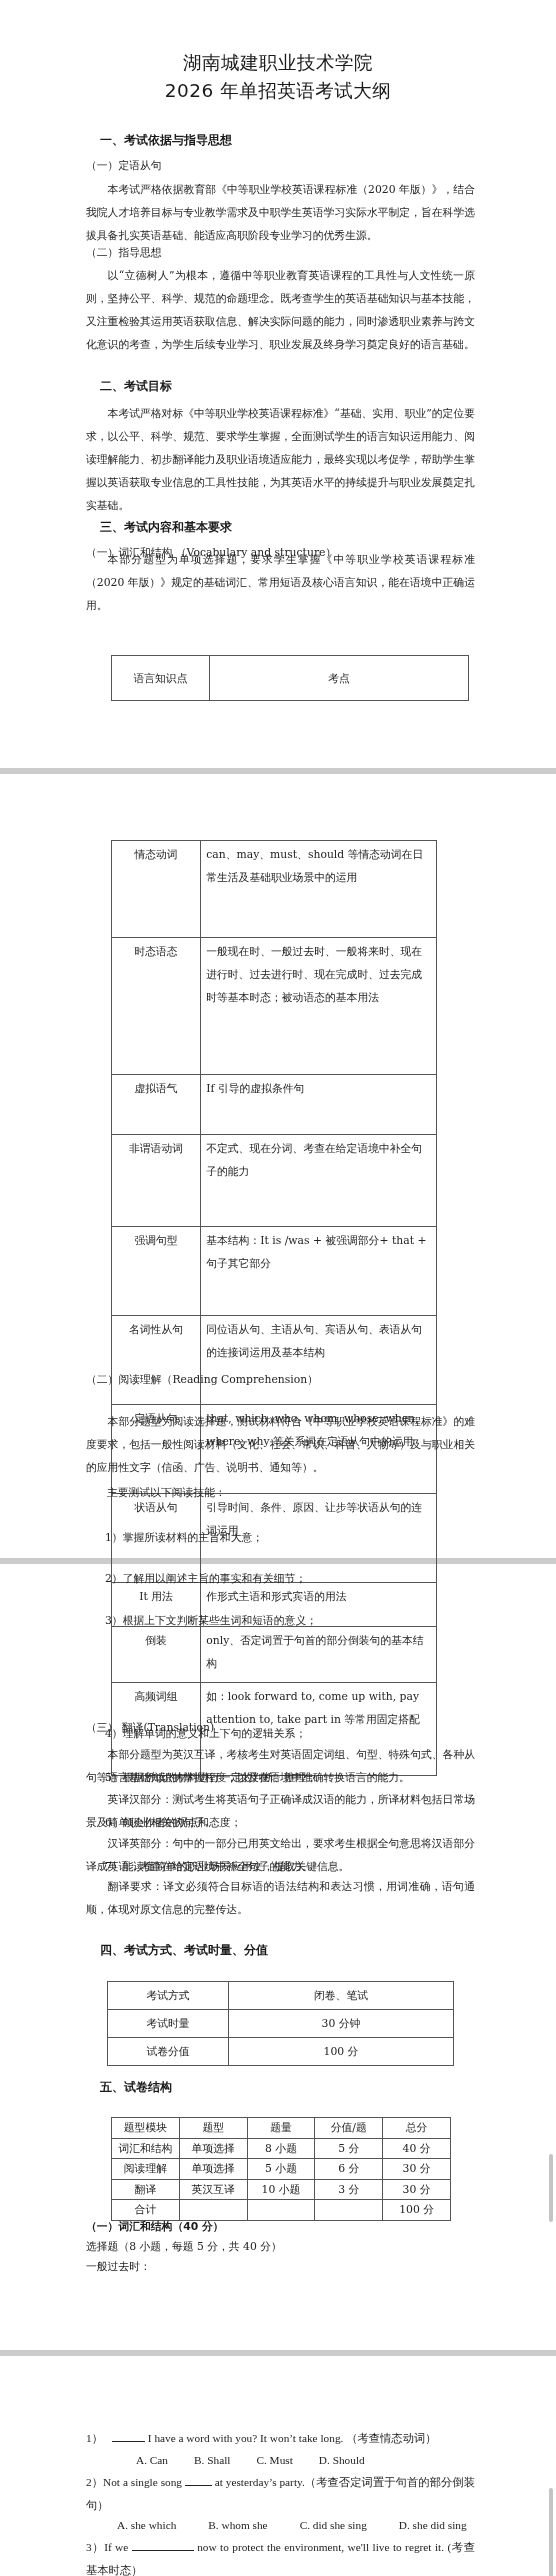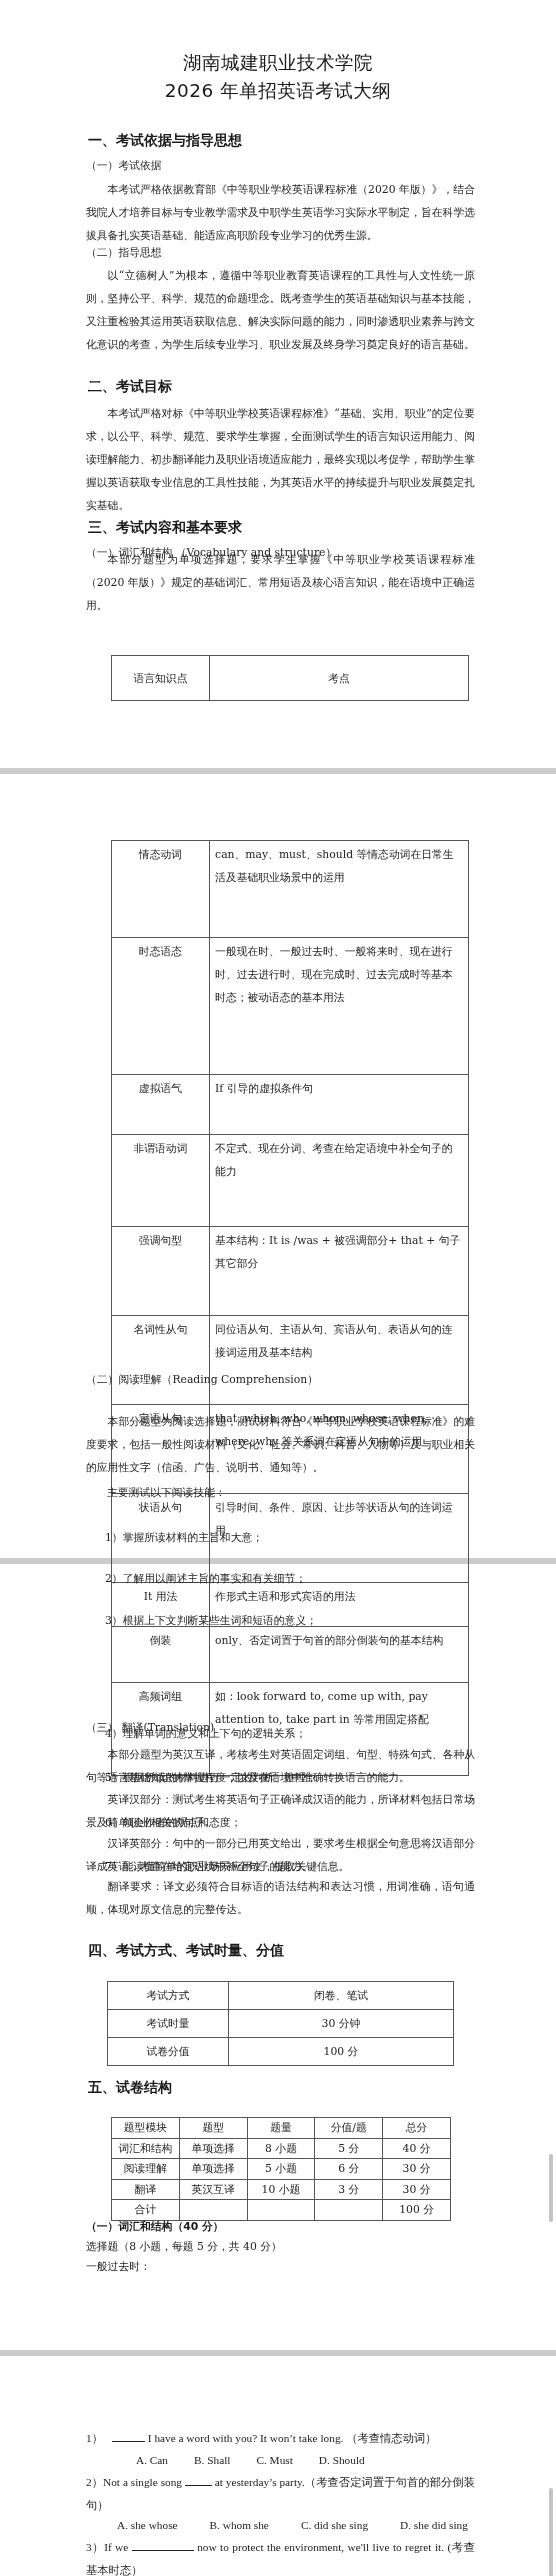--- a/index.html
+++ b/index.html
@@ -18,23 +18,23 @@
     background: #cccccc;
   }
   .abs { position: absolute; }
   .title {
     left: 0; width: 556px; text-align: center;
     font-family: "DejaVu Sans", "Liberation Sans", sans-serif;
     font-size: 18.5px; line-height: 28px; font-weight: normal;
     letter-spacing: 0.5px;
   }
   .h1 {
-    left: 88px;
+    left: 100px;
     font-family: "DejaVu Sans", "Liberation Sans", sans-serif;
-    font-size: 14px; font-weight: bold; line-height: 20.6px;
+    font-size: 12px; font-weight: bold; line-height: 20.6px;
   }
   .h2 {
     left: 86px;
     font-size: 10.8px; line-height: 16.5px; color: #222;
   }
   .h2b {
     left: 86px;
     font-family: "DejaVu Sans", "Liberation Sans", sans-serif;
     font-size: 10.8px; font-weight: bold; line-height: 16.5px;
   }
@@ -82,42 +82,42 @@
 
 <div class="scrollbar" data-name="scrollbar-thumb" style="top:2154px;height:68px;"></div>
 <div class="scrollbar" data-name="scrollbar-thumb" style="top:2488px;height:147px;"></div>
 
 <div class="abs title" data-name="document-title" style="top:49px;">
   <div data-name="title-line-1">湖南城建职业技术学院</div>
   <div data-name="title-line-2">2026 年单招英语考试大纲</div>
 </div>
 
 <div class="abs h1" data-name="section-1-heading" style="top:130px;">一、考试依据与指导思想</div>
-<div class="abs h2" data-name="section-1-sub1-heading" style="top:158px;">（一）考试依据</div>
+<div class="abs h2" data-name="section-1-sub1-heading" style="top:158px;">（一）定语从句</div>
 <div class="abs para" data-name="section-1-sub1-text" style="top:178px;">本考试严格依据教育部《中等职业学校英语课程标准（2020 年版）》，结合我院人才培养目标与专业教学需求及中职学生英语学习实际水平制定，旨在科学选拔具备扎实英语基础、能适应高职阶段专业学习的优秀生源。</div>
 <div class="abs h2" data-name="section-1-sub2-heading" style="top:245px;">（二）指导思想</div>
 <div class="abs para" data-name="section-1-sub2-text" style="top:264px;">以“立德树人”为根本，遵循中等职业教育英语课程的工具性与人文性统一原则，坚持公平、科学、规范的命题理念。既考查学生的英语基础知识与基本技能，又注重检验其运用英语获取信息、解决实际问题的能力，同时渗透职业素养与跨文化意识的考查，为学生后续专业学习、职业发展及终身学习奠定良好的语言基础。</div>
 
 <div class="abs h1" data-name="section-2-heading" style="top:376px;">二、考试目标</div>
 <div class="abs para" data-name="section-2-text" style="top:402px;">本考试严格对标《中等职业学校英语课程标准》“基础、实用、职业”的定位要求，以公平、科学、规范、要求学生掌握，全面测试学生的语言知识运用能力、阅读理解能力、初步翻译能力及职业语境适应能力，最终实现以考促学，帮助学生掌握以英语获取专业信息的工具性技能，为其英语水平的持续提升与职业发展奠定扎实基础。</div>
 
 <div class="abs h1" data-name="section-3-heading" style="top:517px;">三、考试内容和基本要求</div>
 <div class="abs h2" data-name="vocab-heading" style="top:545px;">（一）词汇和结构 （Vocabulary and structure）</div>
 <div class="abs para" data-name="vocab-text" style="top:548px;">本部分题型为单项选择题，要求学生掌握《中等职业学校英语课程标准（2020 年版）》规定的基础词汇、常用短语及核心语言知识，能在语境中正确运用。</div>
 
 <table class="doc" data-name="vocab-table-header" style="top:655px;left:111px;width:358px;">
   <tbody>
       <tr style="height:45px;">
     <td class="k" data-name="table-header-cell" style="vertical-align:middle;">语言知识点</td>
     <td class="v" data-name="table-header-cell" style="text-align:center;vertical-align:middle;">考点</td>
   </tr>
 </tbody>
   </table>
 
-<table class="doc" data-name="vocab-table" style="top:840px;left:111px;width:358px;">
+<table class="doc" data-name="vocab-table" style="top:840px;left:111px;width:326px;">
   <tbody>
       <tr style="height:97px;">
         <td class="k" data-name="table-cell-key">情态动词</td>
         <td class="v" data-name="table-cell-value">can、may、must、should 等情态动词在日常生活及基础职业场景中的运用</td>
       </tr>
   <tr style="height:137px;">
         <td class="k" data-name="table-cell-key">时态语态</td>
         <td class="v" data-name="table-cell-value">一般现在时、一般过去时、一般将来时、现在进行时、过去进行时、现在完成时、过去完成时等基本时态；被动语态的基本用法</td>
       </tr>
   <tr style="height:60px;">
@@ -256,21 +256,21 @@
 <div class="abs line en opts" data-name="vocab-question-1-options" style="top:2452px;left:136px;gap:26px;">
   <span class="opt" data-name="option-a">A.  Can</span>
   <span class="opt" data-name="option-b">B. Shall</span>
   <span class="opt" data-name="option-c">C. Must</span>
   <span class="opt" data-name="option-d">D. Should</span>
 </div>
 <div class="abs para en noindent" data-name="vocab-question-2" style="top:2471px;">
   <span data-name="question-number">2）</span><span data-name="question-text-before">Not a single song </span><span class="blank" data-name="answer-blank" style="width:27px;"></span><span data-name="question-text"> at yesterday’s party.（考查否定词置于句首的部分倒装句）</span>
 </div>
 <div class="abs line en opts" data-name="vocab-question-2-options" style="top:2517px;left:117px;gap:32px;">
-  <span class="opt" data-name="option-a">A. she whose</span>
+  <span class="opt" data-name="option-a">A. she which</span>
   <span class="opt" data-name="option-b">B. whom she</span>
   <span class="opt" data-name="option-c">C. did she sing</span>
   <span class="opt" data-name="option-d">D. she did sing</span>
 </div>
 <div class="abs para en noindent" data-name="vocab-question-3" style="top:2536px;">
   <span data-name="question-number">3）</span><span data-name="question-text-before">If we </span><span class="blank" data-name="answer-blank" style="width:62px;"></span><span data-name="question-text"> now to protect the environment, we'll live to regret it. (考查基本时态）</span>
 </div>
 
 <style>
   

